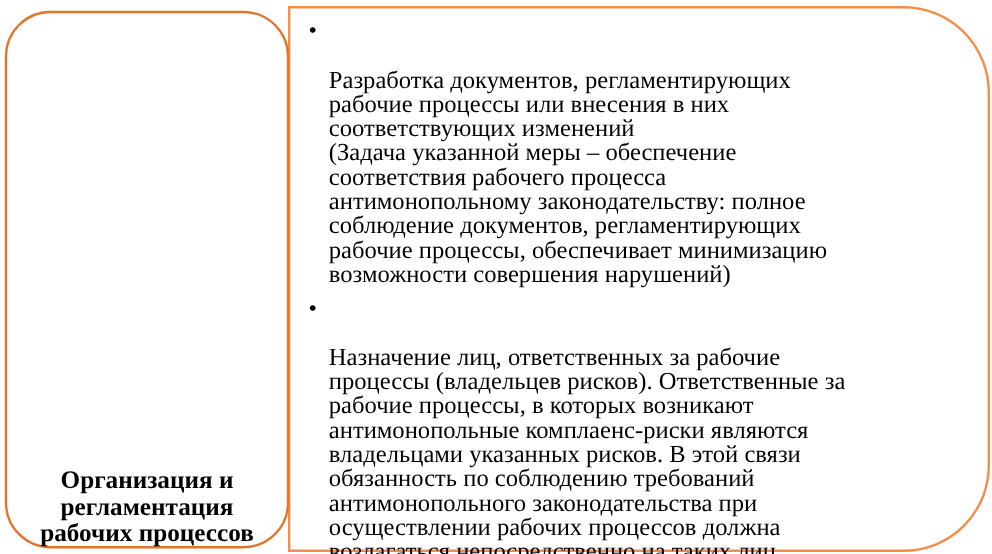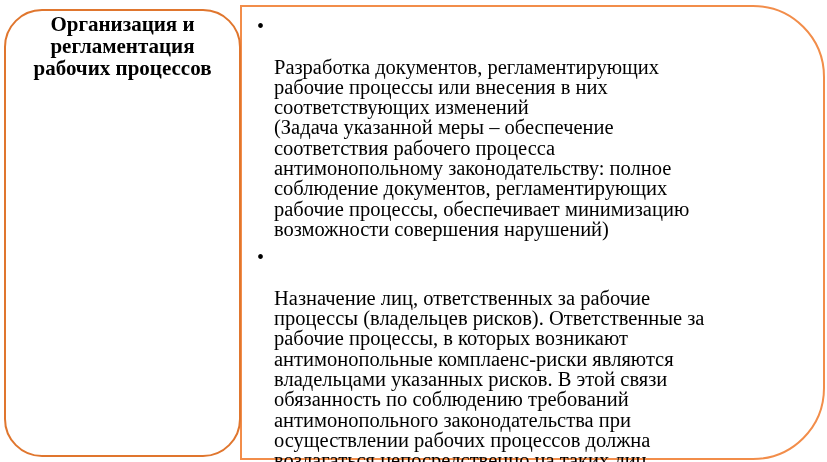--- a/index.html
+++ b/index.html
@@ -17,21 +17,21 @@
     }
     .left-box {
       position: absolute;
       left: 4px;
       top: 9px;
       width: 233px;
       height: 444px;
       border: 2px solid #E0762E;
       border-radius: 38px;
       display: flex;
-      align-items: flex-start;
+      align-items: flex-end;
       justify-content: center;
       box-sizing: content-box;
       background: #ffffff;
       z-index: 2;
     }
     .left-title {
       font-weight: bold;
       font-size: 21px;
       line-height: 22px;
       text-align: center;

